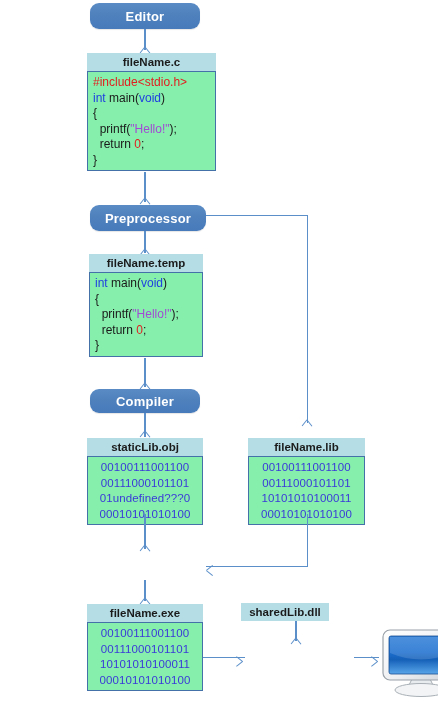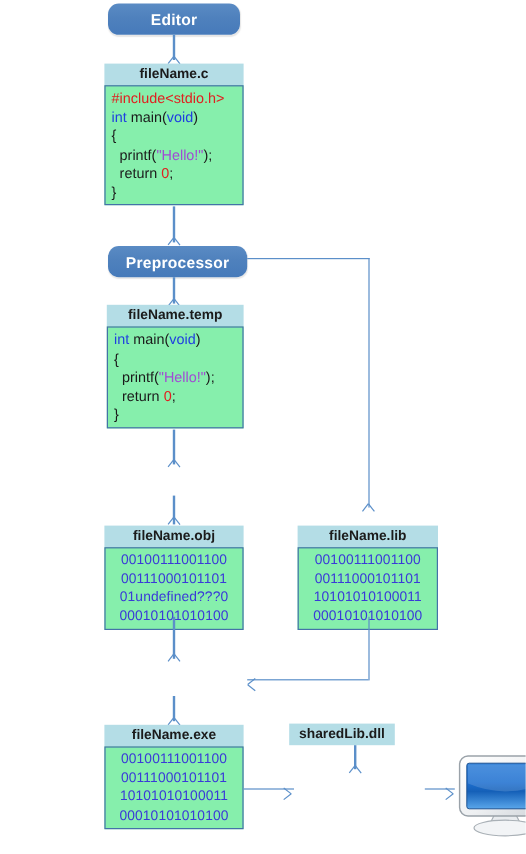--- a/index.html
+++ b/index.html
@@ -89,21 +89,21 @@
 
 <div id="stage">
 
   <div class="proc" style="left:45px;top:3px;width:110px;height:26px;">
     <span>Editor</span>
   </div>
 
   <div class="ln lnv" style="left:99.3px;top:29px;height:21px;"></div>
   <div class="chev chev-down" style="left:96.5px;top:46px;"></div>
 
-  <div class="filebox" style="left:42px;top:53px;width:116px;">
+  <div class="filebox" style="left:42px;top:53px;width:129px;">
     <div class="fhead">fileName.c</div>
     <div class="fbody">
       <div class="code"><div><span class="inc">#include&lt;stdio.h&gt;</span></div><div><span class="kw">int </span><span>main(</span><span class="kw">void</span><span>)</span></div><div><span>{</span></div><div><span>  printf(</span><span class="str">"Hello!"</span><span>);</span></div><div><span>  return </span><span class="num">0</span><span>;</span></div><div><span>}</span></div></div>
     </div>
   </div>
 
   <div class="ln lnv" style="left:99.3px;top:172px;height:30px;"></div>
   <div class="chev chev-down" style="left:96.5px;top:197px;"></div>
 
   <div class="proc" style="left:45px;top:205px;width:116px;height:26px;">
@@ -120,26 +120,29 @@
   <div class="filebox" style="left:44px;top:254px;width:114px;">
     <div class="fhead">fileName.temp</div>
     <div class="fbody">
       <div class="code"><div><span class="kw">int </span><span>main(</span><span class="kw">void</span><span>)</span></div><div><span>{</span></div><div><span>  printf(</span><span class="str">"Hello!"</span><span>);</span></div><div><span>  return </span><span class="num">0</span><span>;</span></div><div><span>}</span></div></div>
     </div>
   </div>
 
   <div class="ln lnv" style="left:99.3px;top:358px;height:29px;"></div>
   <div class="chev chev-down" style="left:96.5px;top:382px;"></div>
 
+  <div class="proc" style="left:45px;top:389px;width:110px;height:24px;">
+    <span>Compiler</span>
+  </div>
 
   <div class="ln lnv" style="left:99.3px;top:413px;height:24px;"></div>
   <div class="chev chev-down" style="left:96.5px;top:430px;"></div>
 
   <div class="filebox" style="left:42px;top:438px;width:116px;">
-    <div class="fhead">fileName.obj</div>
+    <div class="fhead">staticLib.obj</div>
     <div class="fbody">
       <div class="bin"><div>00100111001100</div><div>00111000101101</div><div>01undefined???0</div><div>00010101010100</div></div>
     </div>
   </div>
 
   <div class="filebox" style="left:203px;top:438px;width:117px;">
     <div class="fhead">fileName.lib</div>
     <div class="fbody">
       <div class="bin"><div>00100111001100</div><div>00111000101101</div><div>10101010100011</div><div>00010101010100</div></div>
     </div>

